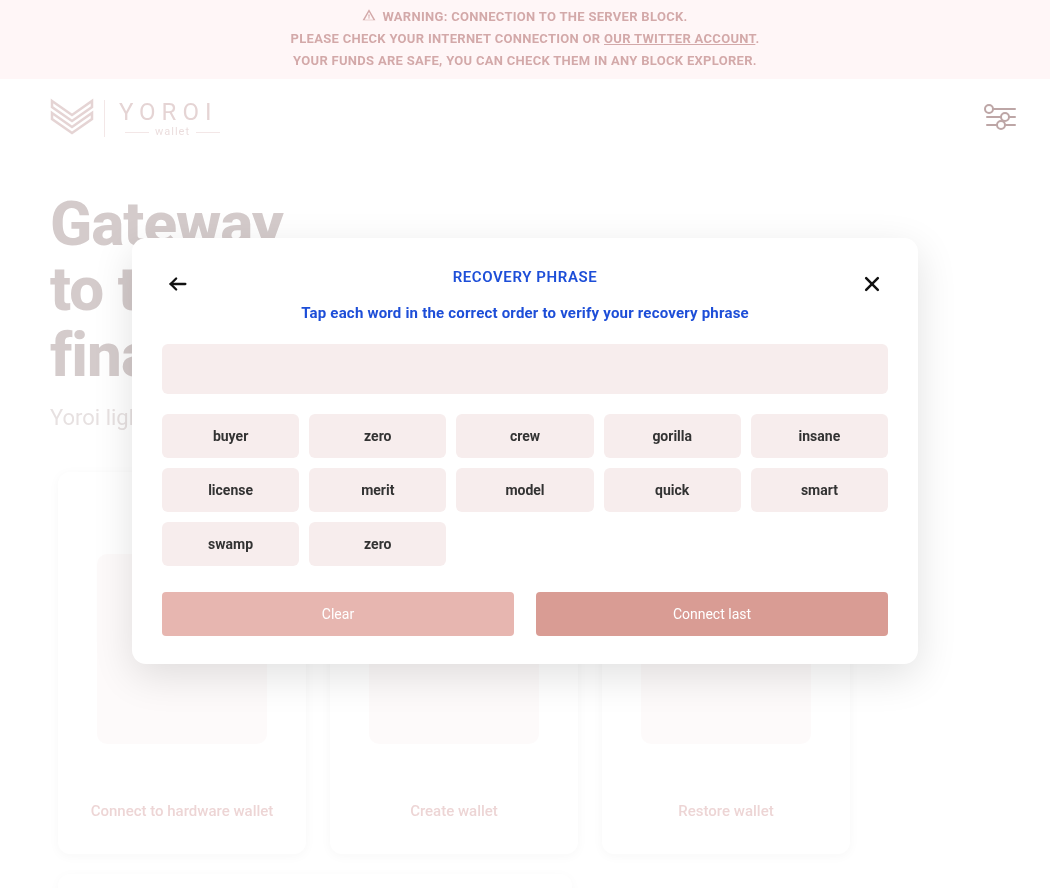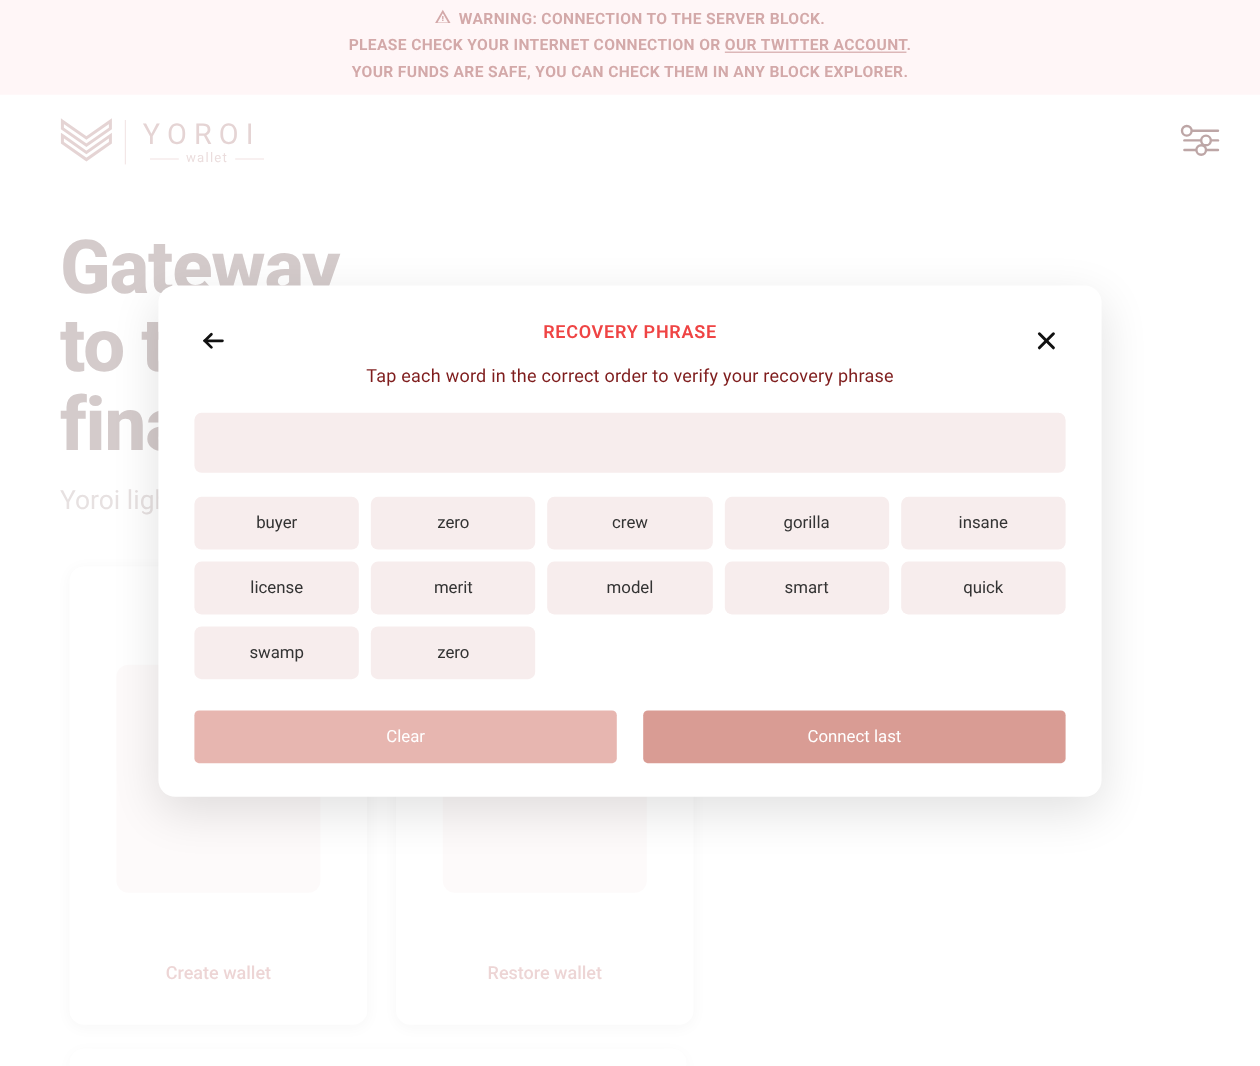--- a/index.html
+++ b/index.html
@@ -37,25 +37,25 @@
     .transfer-strip { margin: 20px 58px 0; border-radius: 12px; box-shadow: 0 2px 12px rgba(0,0,0,0.06); padding: 24px 30px; display: flex; align-items: center; gap: 24px; width: 514px;}
 
     
     .backdrop { position: absolute; inset: 0; background: rgba(255,255,255,0.55); }
 
     
     .modal { position: absolute; width: 786px; left: 132px; top: 238px; background: #fff; border-radius: 14px; box-shadow: 0 12px 40px rgba(0,0,0,0.12); padding: 30px 30px 28px; }
     .modal-header { position: relative; text-align: center; }
     .modal-back { position: absolute; left: 2px; top: 2px; width: 28px; height: 28px; display:flex; align-items:center; justify-content:center; cursor:pointer; color:#111;}
     .modal-close { position: absolute; right: 2px; top: 2px; width: 28px; height: 28px; display:flex; align-items:center; justify-content:center; cursor:pointer; color:#111;}
-    .modal-title { font-size: 15px; font-weight: 600; letter-spacing: 0.6px; color: #ef4444; }
-    .modal-instruction { text-align: center; font-size: 15px; color: #7f1d1d; margin-top: 18px; letter-spacing: 0.2px;}
+    .modal-title { font-size: 15px; font-weight: 600; letter-spacing: 0.6px; color: #1d4ed8; }
+    .modal-instruction { text-align: center; font-size: 15px; color: #1d4ed8; margin-top: 18px; letter-spacing: 0.2px; font-weight: bold;}
     .selected-area { background: #f7eded; border-radius: 6px; height: 50px; margin-top: 22px;}
     .word-grid { display: grid; grid-template-columns: repeat(5, 1fr); gap: 10px; margin-top: 20px;}
-    .word-btn { background: #f7eded; border: none; border-radius: 6px; height: 44px; font-size: 14px; color: #333; cursor: pointer; font-weight: 400;}
+    .word-btn { background: #f7eded; border: none; border-radius: 6px; height: 44px; font-size: 14px; color: #333; cursor: pointer; font-weight: 700;}
     .action-row { display: grid; grid-template-columns: 1fr 1fr; gap: 22px; margin-top: 26px;}
     .action-btn { height: 44px; border: none; border-radius: 4px; color: #fff; font-size: 14px; cursor: pointer;}
     .action-btn.clear { background: #e7b6b0; }
     .action-btn.remove { background: #d99c94; }
   </style>
 </head>
 <body>
 
 <div class="warning-banner">
   <div>
@@ -94,20 +94,24 @@
     <span>Gateway</span><br>
     <span>to the</span><br>
     <span>financial world</span>
   </h1>
   <div class="tagline">Yoroi light wallet for Cardano</div>
 </div>
 
 <div class="cards">
   <div class="card">
     <div class="illus"></div>
+    <div class="label">Connect to hardware wallet</div>
+  </div>
+  <div class="card">
+    <div class="illus"></div>
     <div class="label">Create wallet</div>
   </div>
   <div class="card">
     <div class="illus"></div>
     <div class="label">Restore wallet</div>
   </div>
 </div>
 
 <div class="transfer-strip">
   
@@ -137,22 +141,22 @@
 
   <div class="word-grid">
     <button class="word-btn">buyer</button>
     <button class="word-btn">zero</button>
     <button class="word-btn">crew</button>
     <button class="word-btn">gorilla</button>
     <button class="word-btn">insane</button>
     <button class="word-btn">license</button>
     <button class="word-btn">merit</button>
     <button class="word-btn">model</button>
+    <button class="word-btn">quick</button>
     <button class="word-btn">smart</button>
-    <button class="word-btn">quick</button>
     <button class="word-btn">swamp</button>
     <button class="word-btn">zero</button>
   </div>
 
   <div class="action-row">
     <button class="action-btn clear">Clear</button>
     <button class="action-btn remove">Connect last</button>
   </div>
 </div>
 

